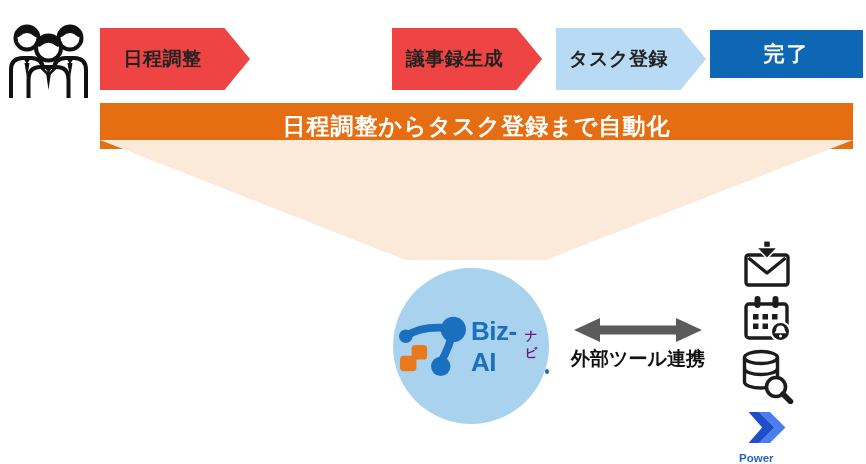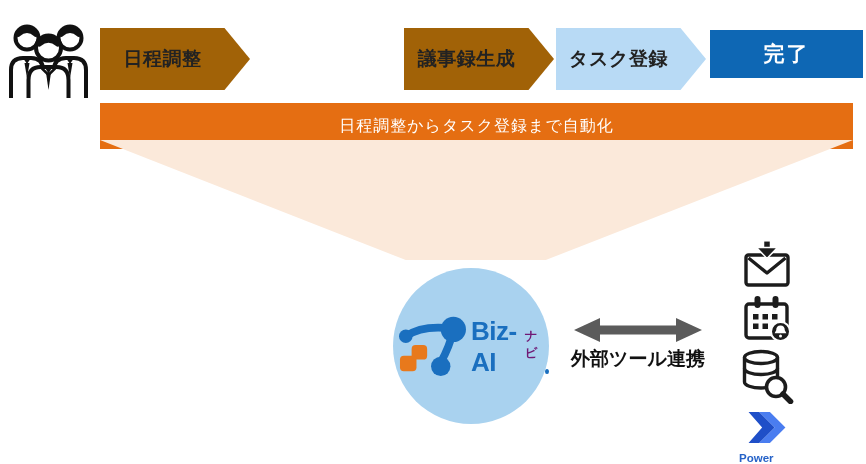--- a/index.html
+++ b/index.html
@@ -3,40 +3,40 @@
 <meta charset="utf-8">
 <style>
   html,body{margin:0;padding:0;background:#fff;}
   .canvas{
     position:relative;width:866px;height:464px;background:#ffffff;overflow:hidden;
     font-family:"Liberation Sans","DejaVu Sans",sans-serif;
   }
   
   .step{
     position:absolute;top:28px;height:62px;width:150px;
-    background:#a16207;
+    background:#ef4444;
     clip-path:polygon(0 0,83% 0,100% 50%,83% 100%,0 100%);
     display:flex;align-items:center;justify-content:center;
     padding-right:25px;box-sizing:border-box;
     font-size:19px;font-weight:bold;color:#222;
     letter-spacing:0.5px;
   }
   .step.s1{left:100px;}
   .step.s2{left:252px;}
-  .step.s3{left:404px;}
+  .step.s3{left:392px;}
   .step.s4{left:556px;background:#b8daf5;}
   .final-box{
     position:absolute;left:710px;top:30px;width:153px;height:48px;
     background:#0e67b4;color:#fff;font-size:21px;font-weight:bold;
     display:flex;align-items:center;justify-content:center;letter-spacing:2px;
   }
   
   .banner{
     position:absolute;left:100px;top:103px;width:753px;height:46px;
-    background:#e56e12;color:#fff;font-size:16px;font-weight:normal;
+    background:#e56e12;color:#fff;font-size:23px;font-weight:bold;
     display:flex;align-items:center;justify-content:center;letter-spacing:1px;
   }
   
   .funnel{
     position:absolute;left:100px;top:140px;width:753px;height:120px;
     background:#fbe9da;
     clip-path:polygon(0 0,100% 0,59.2% 100%,40.6% 100%);
   }
   
   .hub{

